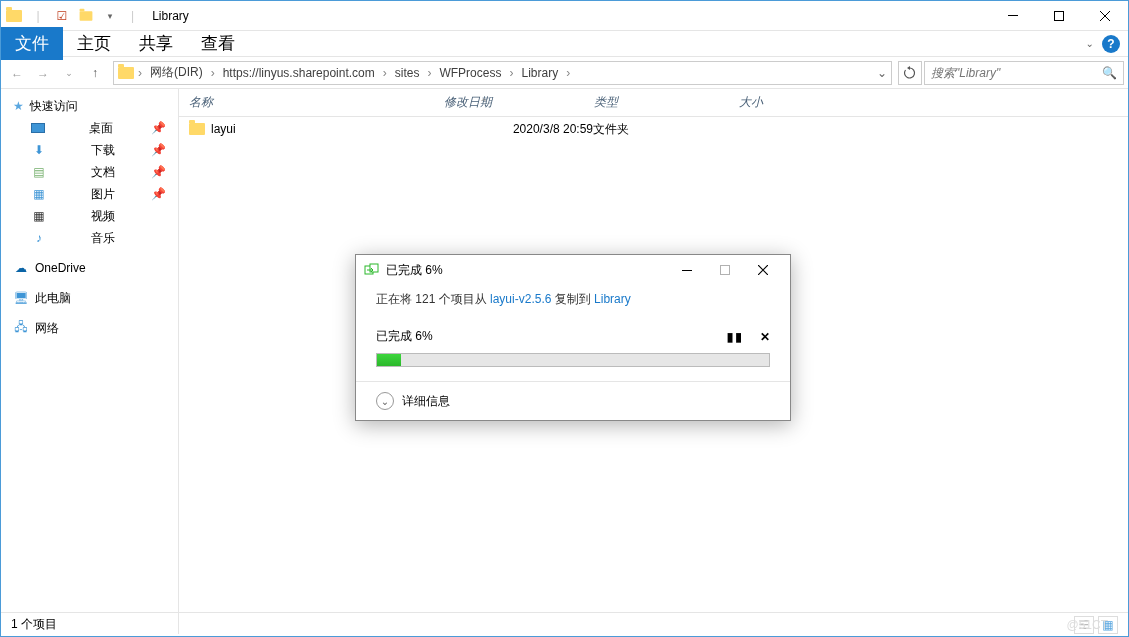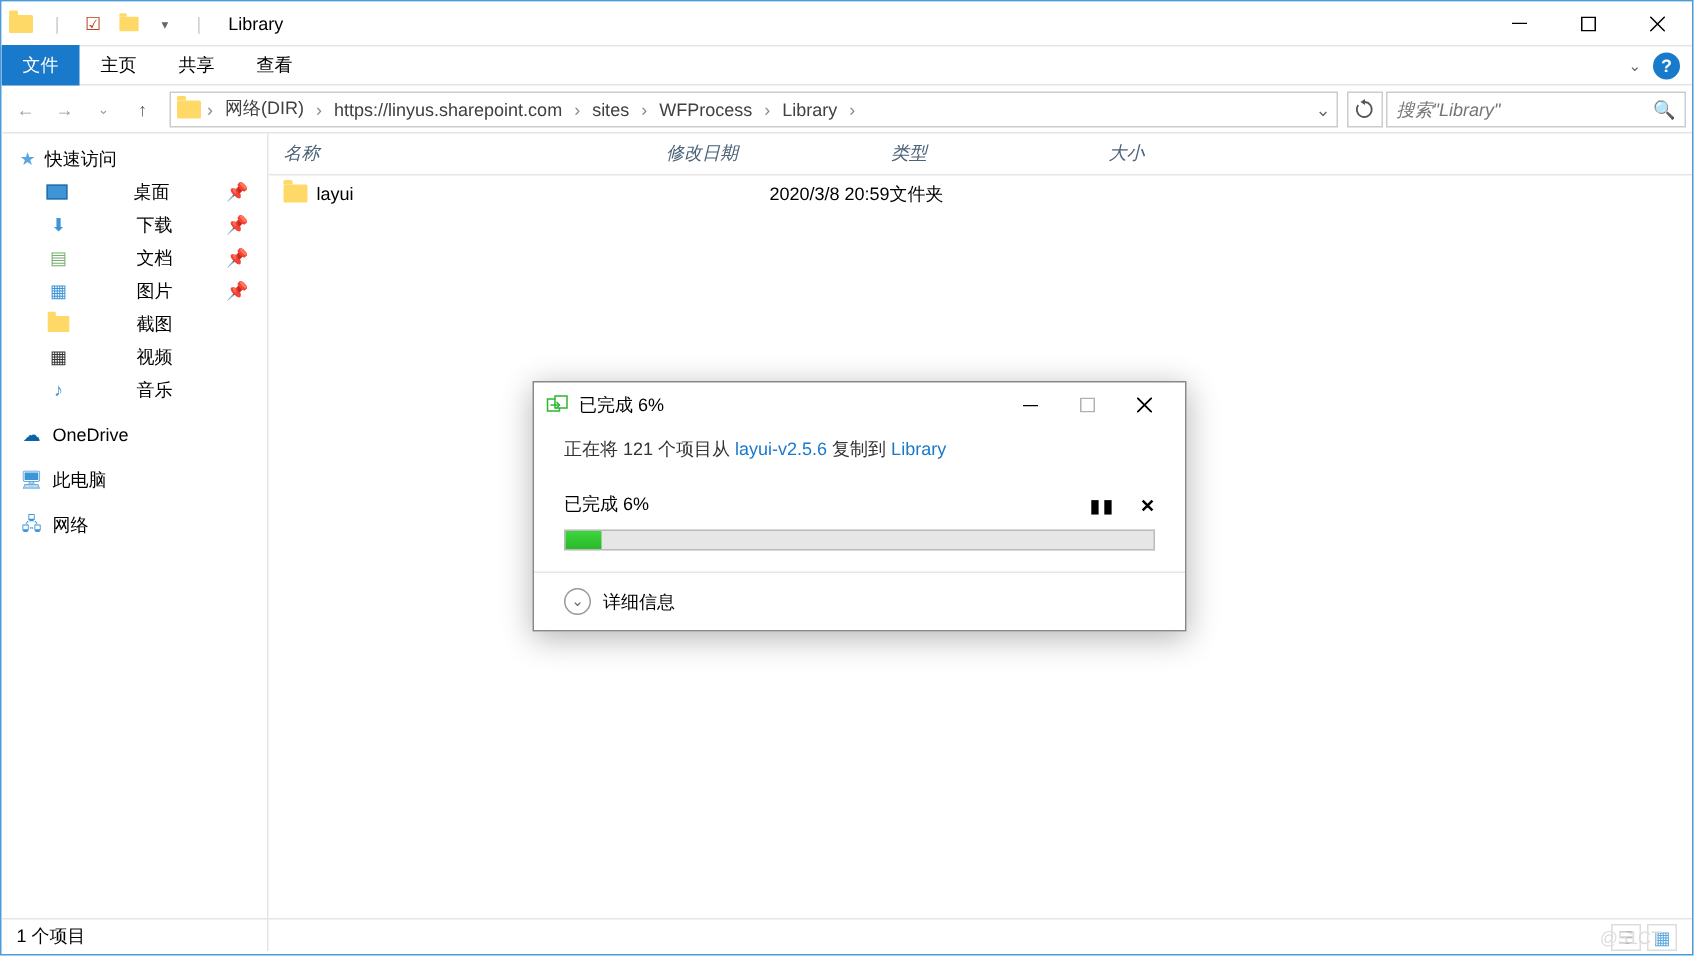--- a/index.html
+++ b/index.html
@@ -5,21 +5,21 @@
 * { margin: 0; padding: 0; box-sizing: border-box; font-family: "Microsoft YaHei", "Segoe UI", sans-serif; font-size: 12px; }
 body { background: #fff; width: 1129px; height: 637px; position: relative; overflow: hidden; border: 1px solid #4b9bd8; }
 .title-bar { height: 30px; display: flex; align-items: center; background: #fff; border-bottom: 1px solid #e5e5e5; }
 .title-bar .qat { display: flex; align-items: center; gap: 6px; padding: 0 4px; }
 .title-bar .qat-item { width: 18px; height: 18px; display: flex; align-items: center; justify-content: center; }
 .title-text { margin-left: 8px; color: #000; }
 .title-sep { margin: 0 6px; color: #ccc; }
 .win-controls { margin-left: auto; display: flex; }
 .win-btn { width: 46px; height: 30px; display: flex; align-items: center; justify-content: center; color: #000; }
 .ribbon { height: 26px; display: flex; align-items: center; border-bottom: 1px solid #e5e5e5; }
-.ribbon-tab { padding: 5px 14px; font-size: 12px; color: #000; cursor: pointer; text-align: right; }
+.ribbon-tab { padding: 5px 14px; font-size: 17px; color: #000; cursor: pointer; text-align: right; }
 .ribbon-tab.file { background: #1979ca; color: #fff; }
 .ribbon-right { margin-left: auto; display: flex; align-items: center; padding-right: 8px; gap: 8px; }
 .help-icon { width: 18px; height: 18px; border-radius: 50%; background: #1979ca; color: #fff; display: flex; align-items: center; justify-content: center; font-size: 12px; font-weight: bold; }
 .nav-bar { height: 32px; display: flex; align-items: center; gap: 2px; padding: 2px 4px; border-bottom: 1px solid #e5e5e5; }
 .nav-btn { width: 24px; height: 24px; display: flex; align-items: center; justify-content: center; color: #999; border-radius: 2px; }
 .breadcrumb { flex: 1; height: 24px; border: 1px solid #ccc; display: flex; align-items: center; padding: 0 4px; gap: 2px; margin: 0 4px; }
 .crumb { padding: 0 4px; color: #404040; cursor: pointer; }
 .crumb-sep { color: #888; cursor: pointer; padding: 0 2px; }
 .refresh-btn { width: 24px; height: 24px; border: 1px solid #ccc; display: flex; align-items: center; justify-content: center; }
 .search-box { width: 200px; height: 24px; border: 1px solid #ccc; display: flex; align-items: center; padding: 0 6px; }
@@ -168,26 +168,20 @@
       <span class="icon-box" style="color:#76b06e">▤</span>
       <span>文档</span>
       <span class="pin">📌</span>
     </div>
     <div class="nav-item sub">
       <span class="icon-box" style="color:#3e95d6">▦</span>
       <span>图片</span>
       <span class="pin">📌</span>
     </div>
     <div class="nav-item sub">
-      <span class="icon-box">
-          <div class="folder-icon" style="transform:scale(0.9)"></div>
-        </span>
-      <span>截图</span>
-    </div>
-    <div class="nav-item sub">
       <span class="icon-box" style="color:#333">▦</span>
       <span>视频</span>
     </div>
     <div class="nav-item sub">
       <span class="icon-box" style="color:#3e95d6">♪</span>
       <span>音乐</span>
     </div>
     <div class="nav-item group">
       <span class="icon-box" style="color:#0a64a6">☁</span>
       <span>OneDrive</span>

